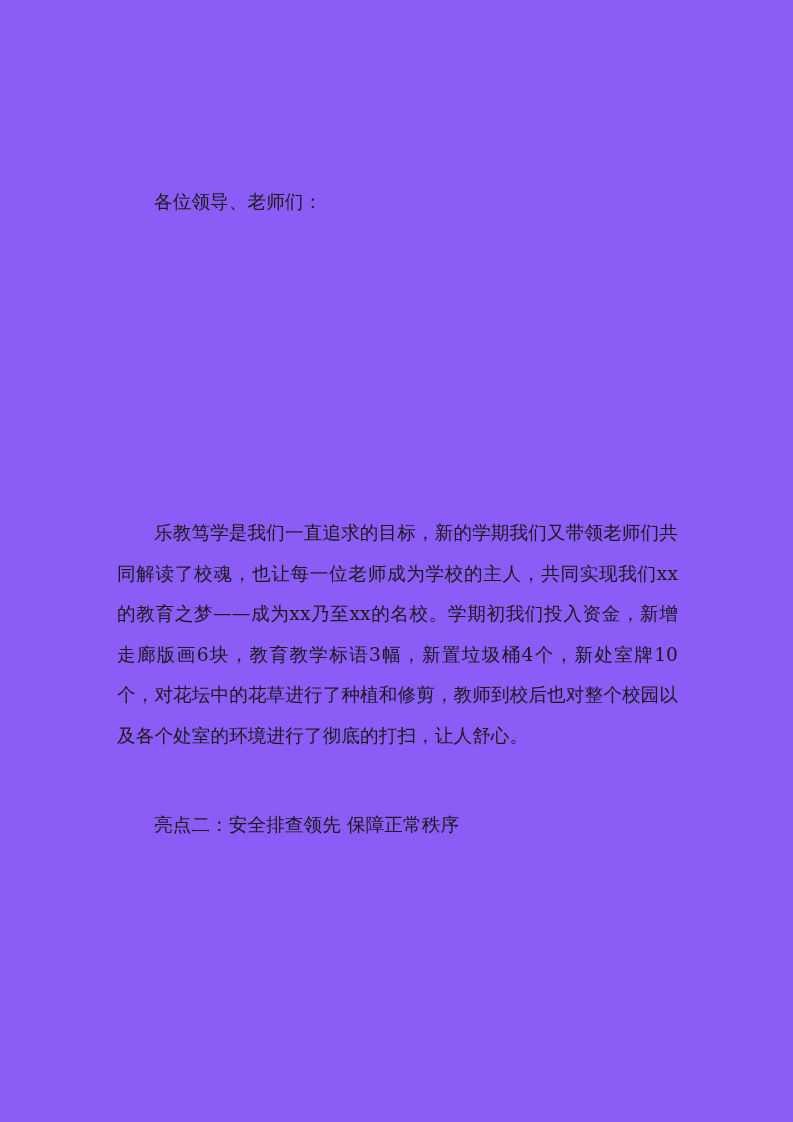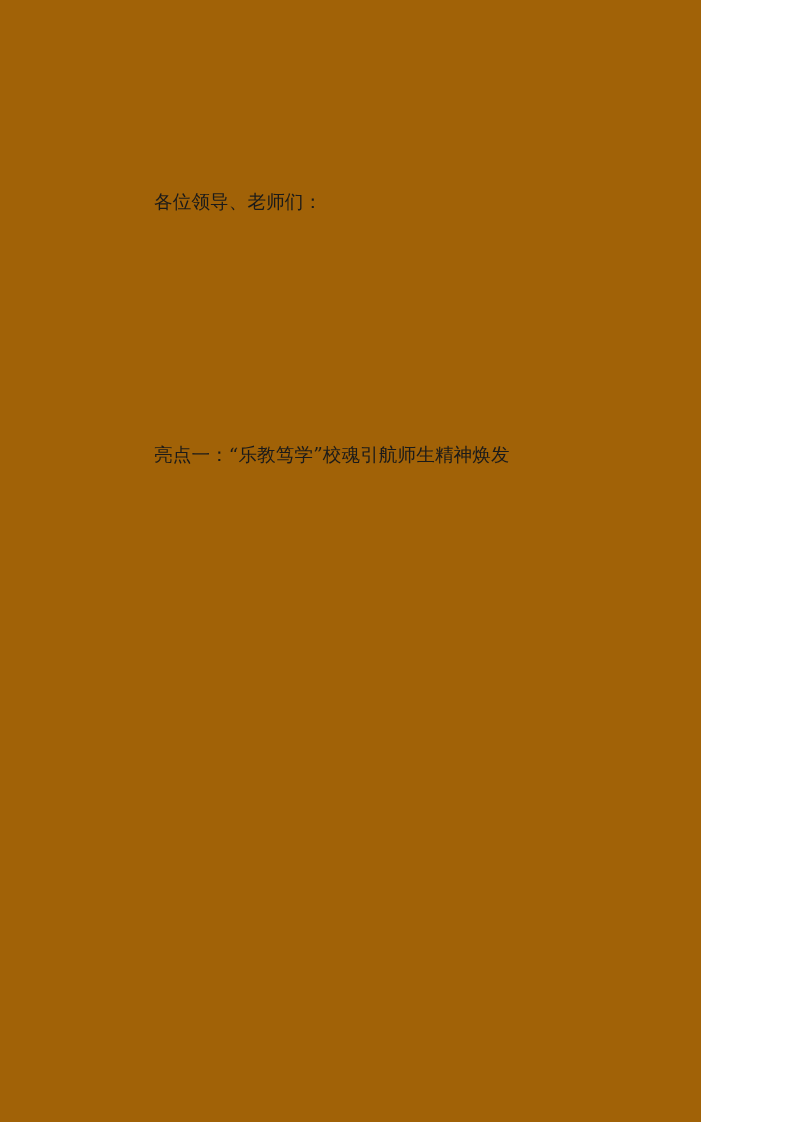--- a/index.html
+++ b/index.html
@@ -1,31 +1,32 @@
 <!DOCTYPE html>
 <html><head>
 <meta charset="utf-8">
 <style>
   html, body { margin: 0; padding: 0; background: #ffffff; }
   body { width: 793px; height: 1122px; position: relative; overflow: hidden; }
-  .page { position: absolute; left: 0; top: 0; width: 701px; height: 1122px; background: #a16207; }
+  .page { position: absolute; left: 0; top: 0; width: 793px; height: 1122px; background: #8b5cf6; }
   .para {
     position: absolute;
     left: 117px;
     width: 561px;
     font-family: "DejaVu Serif", "Liberation Serif", serif;
     font-size: 18.6px;
     line-height: 40.5px;
     color: #1a1a1a;
     text-indent: 37px;
     text-align: justify;
     margin: 0;
     letter-spacing: 0.1px;
   }
   .heading { text-indent: 37px; }
 </style>
 </head>
 <body>
 
 <div class="page">
   <p class="para" style="top:182px;">各位领导、老师们：</p>
-  <p class="para heading" style="top:435px;">亮点一：“乐教笃学”校魂引航师生精神焕发</p>
+  <p class="para" style="top:513px;">乐教笃学是我们一直追求的目标，新的学期我们又带领老师们共同解读了校魂，也让每一位老师成为学校的主人，共同实现我们xx的教育之梦——成为xx乃至xx的名校。学期初我们投入资金，新增走廊版画6块，教育教学标语3幅，新置垃圾桶4个，新处室牌10个，对花坛中的花草进行了种植和修剪，教师到校后也对整个校园以及各个处室的环境进行了彻底的打扫，让人舒心。</p>
+  <p class="para heading" style="top:805px;">亮点二：安全排查领先 保障正常秩序</p>
 </div>
 
 </body></html>

